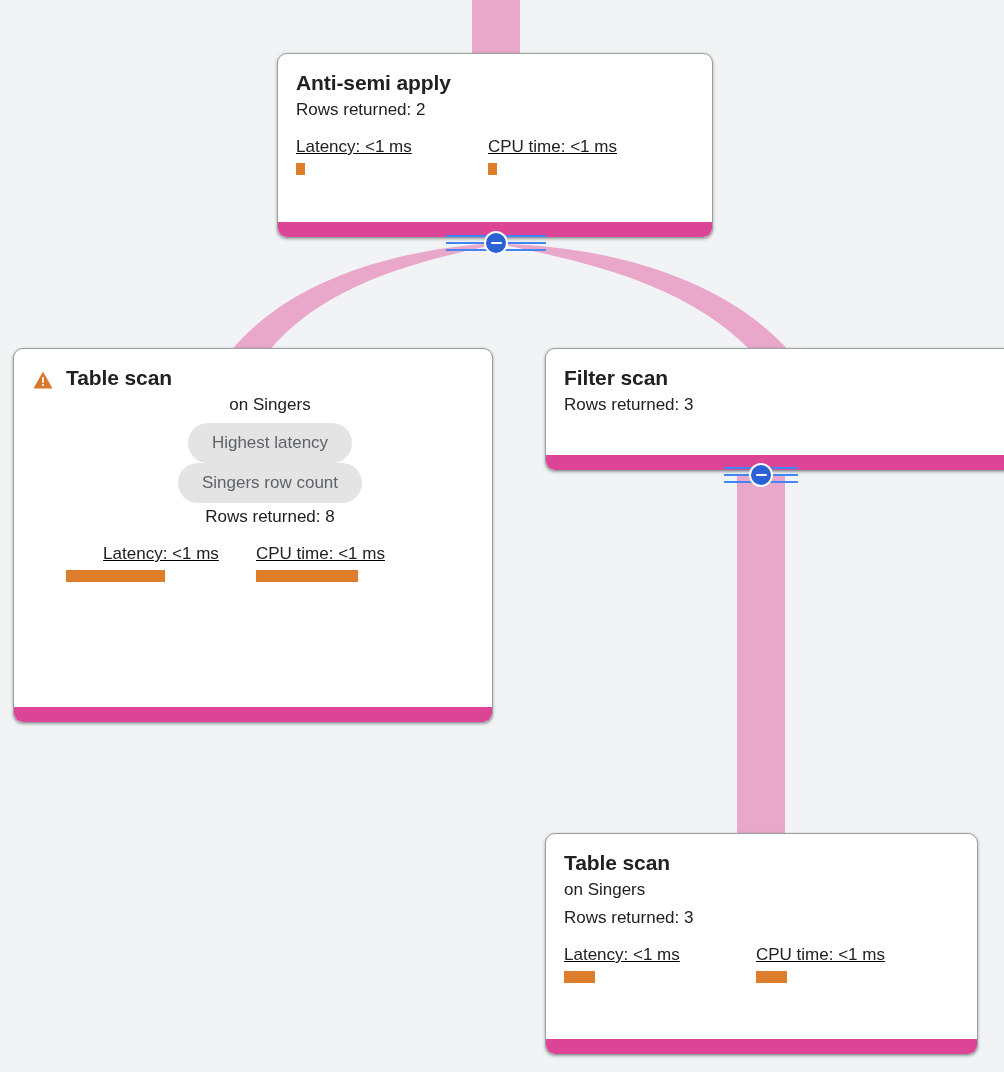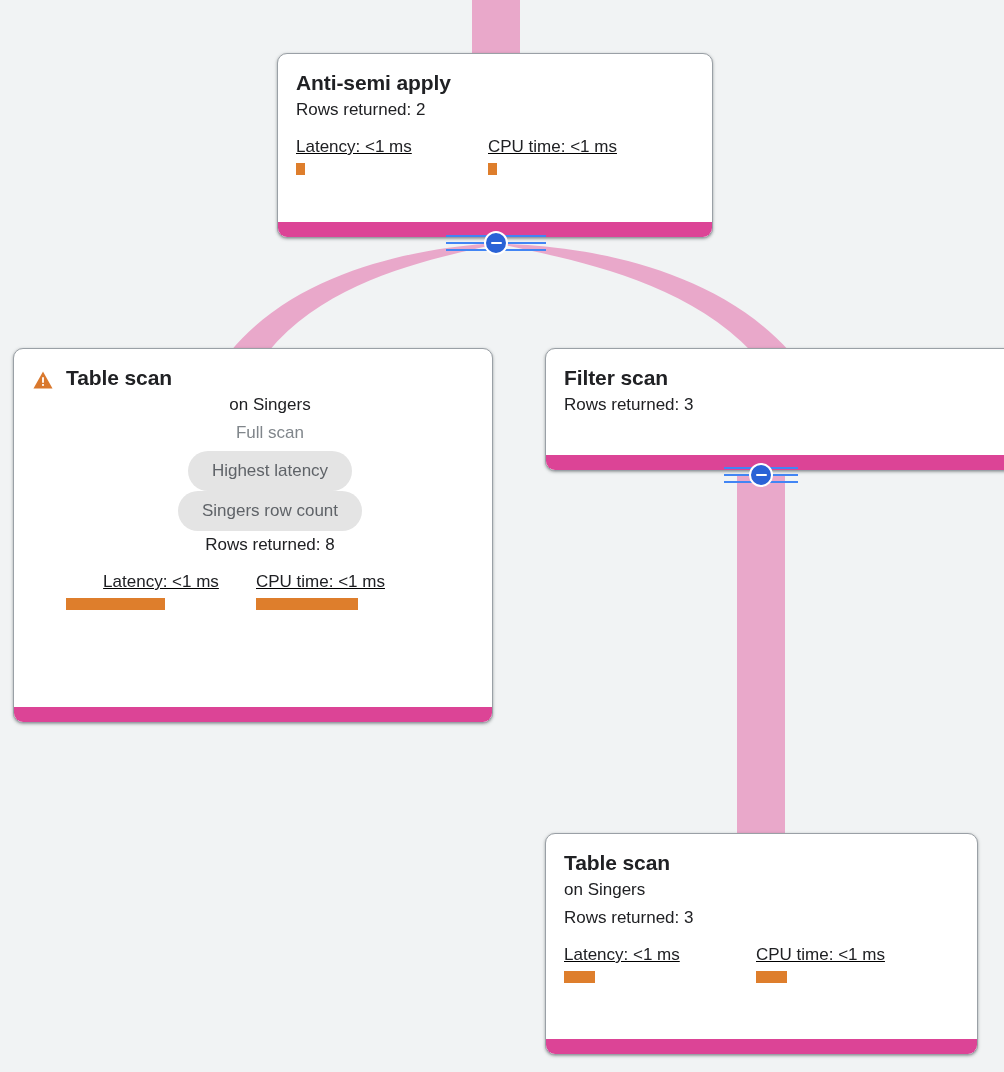--- a/index.html
+++ b/index.html
@@ -232,21 +232,20 @@
           <svg viewBox="0 0 24 24" width="22" height="22">
             <path d="M12 2.8 L22.4 21.2 L1.6 21.2 Z" fill="#d9782d" rx="2"></path>
             <rect x="11" y="9" width="2" height="6" fill="#ffffff"></rect>
             <rect x="11" y="16.4" width="2" height="2" fill="#ffffff"></rect>
           </svg>
         </span>
         <div class="node-title">Table scan</div>
       </div>
       <div class="node-indent has-icon">
         <div class="node-sub">on Singers</div>
-        <div class="node-sub muted">Full scan</div>
         <div class="chips">
           <div><span class="chip">Highest latency</span></div>
           <div><span class="chip">Singers row count</span></div>
         </div>
         <div class="node-rows">Rows returned: 8</div>
         <div class="metrics">
           <div class="metric" style="width:190px;">
             <div class="metric-label">Latency: &lt;1 ms</div>
             <div class="metric-bar" style="width:99px;"></div>
           </div>

